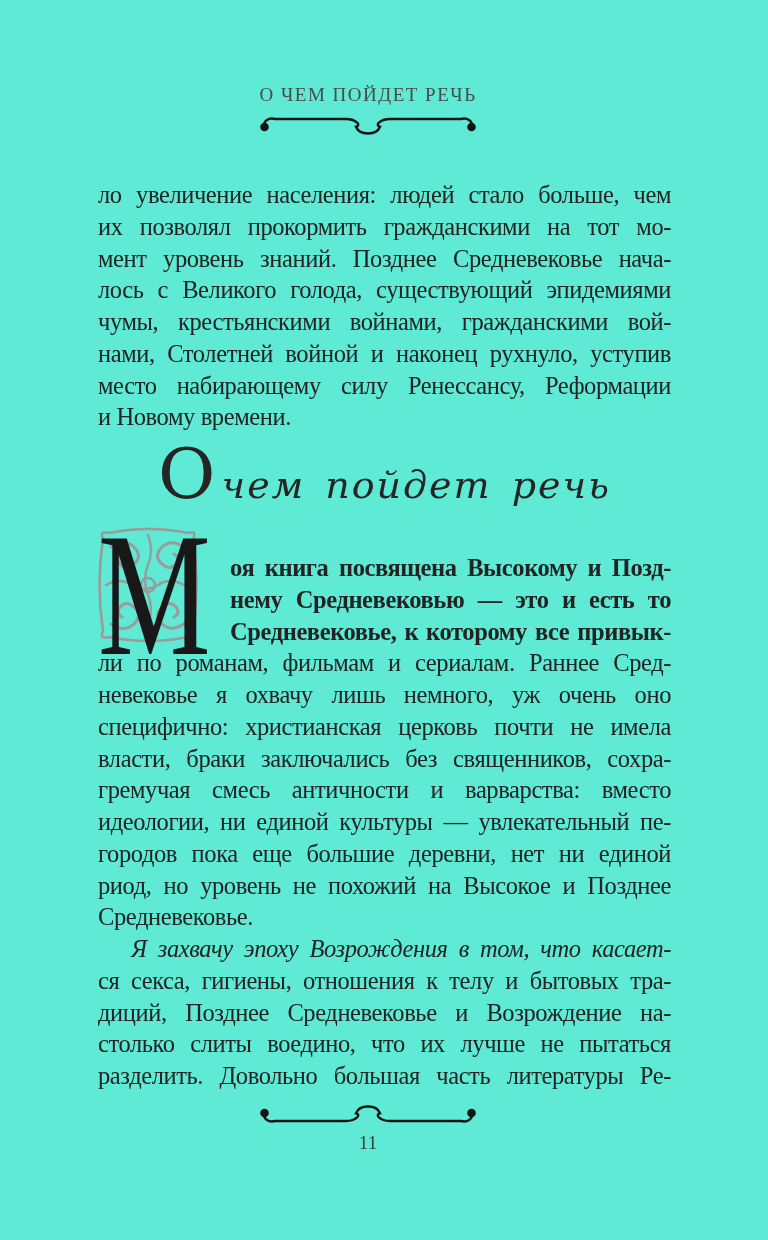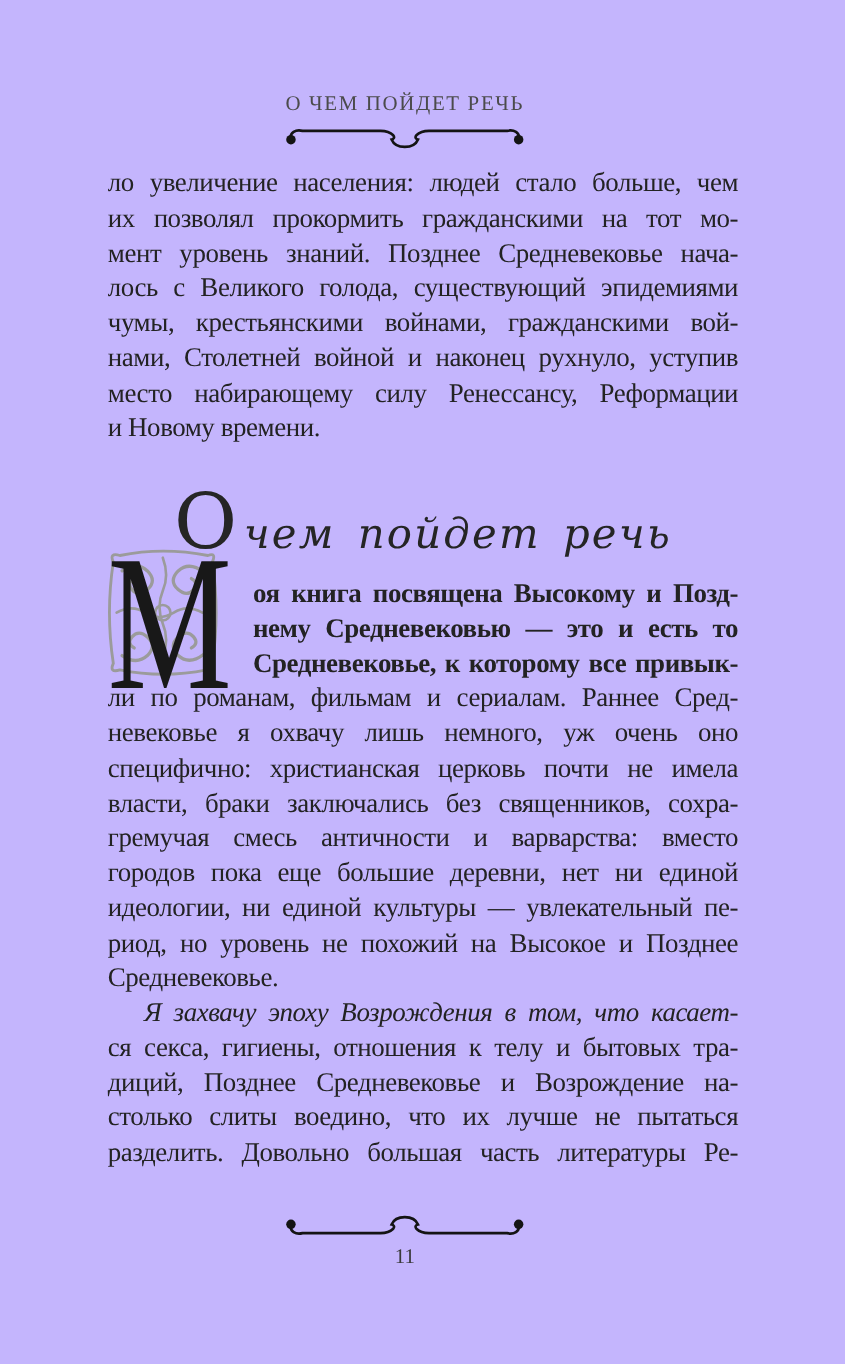--- a/index.html
+++ b/index.html
@@ -1,34 +1,34 @@
 <!DOCTYPE html>
 <html style="--text: #232323; --header: #4b4b4b; --ornament: #9b9b9b; --divider: #141414;"><head>
 <meta charset="utf-8">
 <style>
   html,body { margin:0; padding:0; background:#ffffff; }
   .page {
-    position:relative; width:768px; height:1240px; background:#c4b5fd;
+    position:relative; width:768px; height:1240px; background:#5eead4;
     font-family:"Liberation Serif", serif; color:var(--text,#232323);
     overflow:hidden;
   }
   
   .running-header {
     position:absolute; top:84px; left:0; width:100%;
     text-align:center; transform:translateX(-16px);
     font-size:19px; letter-spacing:1.5px; color:var(--header,#4b4b4b);
     font-family:"Liberation Serif", serif;
   }
   
   .divider { position:absolute; left:50%; width:220px; height:24px; }
   .divider svg { display:block; width:220px; height:24px; }
   .divider-top    { top:112px;  transform:translateX(calc(-50% - 16px)); }
   .divider-bottom { top:1104px; transform:translateX(calc(-50% - 16px)) scaleY(-1); }
   
-  .textcol { position:absolute; left:98px; width:573px; }
+  .textcol { position:absolute; left:98px; width:573px;margin-top:28px; }
   .para1 { top:151px; }
   .main-text { top:524px; }
   .line {
     line-height:31.75px; font-size:24.5px; letter-spacing:-0.4px;
     text-align:justify; text-align-last:justify; white-space:normal;
   }
   .line.last { text-align-last:left; }
   .line.pad { padding-left:132px;font-weight:bold; }
   .line.indent { text-indent:33px;font-style:italic; }
   
@@ -105,22 +105,22 @@
     </div>
     <div>
         <div class="line pad">оя книга посвящена Высокому и Позд-</div>
         <div class="line pad">нему Средневековью — это и есть то</div>
         <div class="line pad">Средневековье, к которому все привык-</div>
         <div class="line">ли по романам, фильмам и сериалам. Раннее Сред-</div>
         <div class="line">невековье я охвачу лишь немного, уж очень оно</div>
         <div class="line">специфично: христианская церковь почти не имела</div>
         <div class="line">власти, браки заключались без священников, сохра-</div>
         <div class="line">гремучая смесь античности и варварства: вместо</div>
+        <div class="line">идеологии, ни единой культуры — увлекательный пе-</div>
         <div class="line">городов пока еще большие деревни, нет ни единой</div>
-        <div class="line">идеологии, ни единой культуры — увлекательный пе-</div>
         <div class="line">риод, но уровень не похожий на Высокое и Позднее</div>
         <div class="line last">Средневековье.</div>
       </div>
     <div>
         <div class="line indent">Я захвачу эпоху Возрождения в том, что касает-</div>
         <div class="line">ся секса, гигиены, отношения к телу и бытовых тра-</div>
         <div class="line">диций, Позднее Средневековье и Возрождение на-</div>
         <div class="line">столько слиты воедино, что их лучше не пытаться</div>
         <div class="line">разделить. Довольно большая часть литературы Ре-</div>
       </div>

